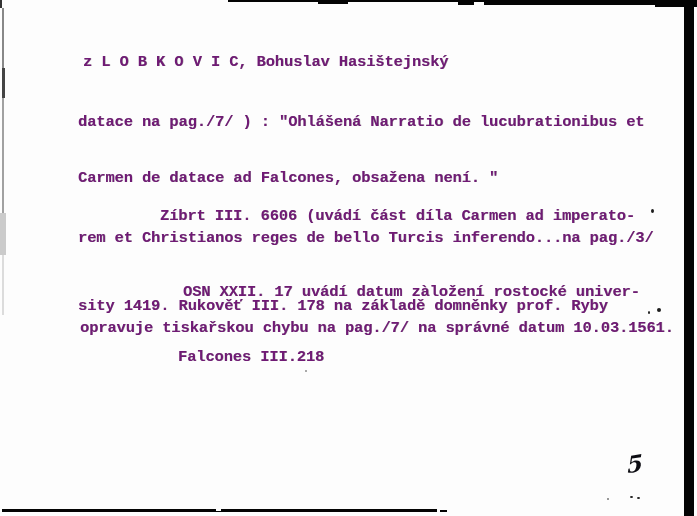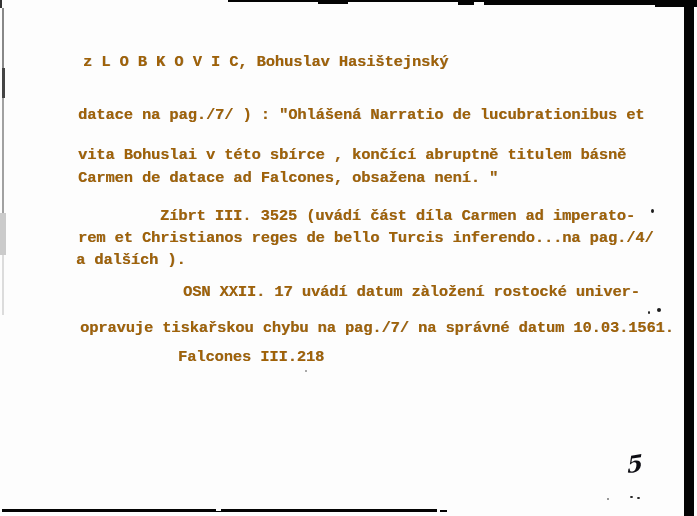--- a/index.html
+++ b/index.html
@@ -5,21 +5,21 @@
   html,body{margin:0;padding:0;background:#e8e8e8;}
   .frame{
     position:relative;width:697px;height:516px;background:#fdfdfd;
     overflow:hidden;font-family:"Liberation Mono",monospace;
   }
   
   .tw{
     position:absolute;white-space:pre;margin:0;
     font-family:"Liberation Mono",monospace;
     font-size:15.4px;line-height:16px;font-weight:700;
-    color:#a16207;letter-spacing:-0.1px;
+    color:#701a75;letter-spacing:-0.1px;
     text-shadow:0.4px 0.4px 0 rgba(25,25,25,0.42);
   }
   
   .pagenum{
     position:absolute;left:627px;top:450px;margin:0;
     font-family:"DejaVu Serif",serif;font-style:italic;font-weight:700;
     font-size:23px;color:#0c0c12;
     transform:rotate(-9deg) skewX(-7deg);
   }
   
@@ -28,29 +28,28 @@
   .speck{position:absolute;background:#1d1d1d;border-radius:50%;}
   .lmark{position:absolute;background:#555;}
 </style>
 </head>
 <body>
 
 <main class="frame">
 
   <div class="tw" style="left:83px;top:54px">z L O B K O V I C, Bohuslav Hasištejnský</div>
 
-  <div class="tw" style="left:78px;top:107px">datace na pag./7/ ) : "Ohlášená Narratio de lucubrationibus et</div>
-  <div class="tw" style="left:78px;top:147px">vita Bohuslai v této sbírce , končící abruptně titulem básně</div>
+  <div class="tw" style="left:78px;top:114px">datace na pag./7/ ) : "Ohlášená Narratio de lucubrationibus et</div>
   <div class="tw" style="left:78px;top:170px">Carmen de datace ad Falcones, obsažena není. "</div>
 
-  <div class="tw" style="left:160px;top:208px">Zíbrt III. 3525 (uvádí část díla Carmen ad imperato-</div>
-  <div class="tw" style="left:78px;top:230px">rem et Christianos reges de bello Turcis inferendo...na pag./4/</div>
-  <div class="tw" style="left:76px;top:252px">a dalších ).</div>
+  <div class="tw" style="left:160px;top:208px">Zíbrt III. 6606 (uvádí část díla Carmen ad imperato-</div>
+  <div class="tw" style="left:78px;top:230px">rem et Christianos reges de bello Turcis inferendo...na pag./3/</div>
 
   <div class="tw" style="left:183px;top:284px">OSN XXII. 17 uvádí datum zàložení rostocké univer-</div>
+  <div class="tw" style="left:78px;top:298px">sity 1419. Rukověť III. 178 na základě domněnky prof. Ryby</div>
   <div class="tw" style="left:80px;top:320px">opravuje tiskařskou chybu na pag./7/ na správné datum 10.03.1561.</div>
 
   <div class="tw" style="left:178px;top:349px">Falcones III.218</div>
 
   <div class="pagenum">5</div>
 
   <div class="edge" style="left:228px;top:0;width:232px;height:2px"></div>
   <div class="edge" style="left:318px;top:0;width:30px;height:4px"></div>
   <div class="edge" style="left:458px;top:0;width:239px;height:5px"></div>
   <div class="notch" style="left:474px;top:2px;width:10px;height:3px"></div>

